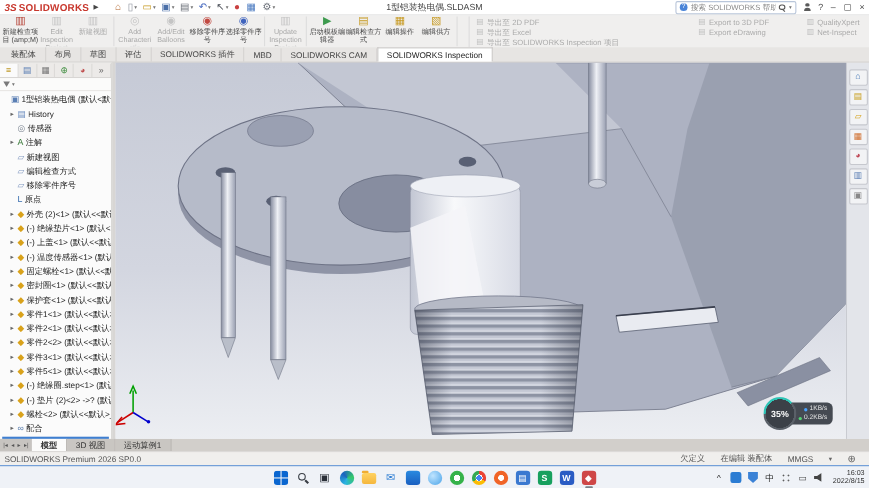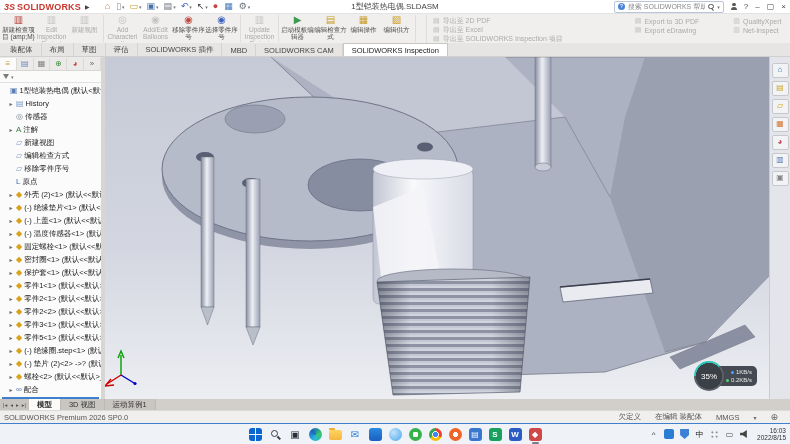--- a/index.html
+++ b/index.html
@@ -65,21 +65,21 @@
   
   .vp{width:665px;position:relative;background:linear-gradient(#c6cad6,#d3d6e0 55%,#eceef2);overflow:hidden}
   .vp svg{display:block}
   .speedball{position:absolute;right:12px;bottom:8px;display:flex;align-items:center}
   .sb-pill{background:#454a52;border-radius:5px;padding:2px 5px 2px 16px;margin-left:-14px;order:2}
   .sb-row{display:flex;align-items:center;gap:2px;font-size:6px;color:#e8e8e8;line-height:8px;justify-content:flex-end}
   .dot{width:3px;height:3px;border-radius:50%}
   .dot.blue{background:#4aa3ff}.dot.green{background:#52d273}
   .sb-circle{order:1;width:30px;height:30px;border-radius:50%;z-index:2;
     background:radial-gradient(circle at center,#3b4047 0 61%,transparent 62%),conic-gradient(from -90deg,#2ec4b6 0 38%,#5a6068 38% 100%);
-    display:flex;align-items:center;justify-content:center;color:#fff;font-size:8px;font-weight:normal}
+    display:flex;align-items:center;justify-content:center;color:#fff;font-size:8px;font-weight:bold}
   
   .tpane{width:21px;background:#e3e5ea;border-left:1px solid #c9cbd1;display:flex;flex-direction:column;align-items:center;padding-top:6px;gap:3px;box-sizing:border-box}
   .tpi{width:15px;height:13px;background:#f2f3f5;border:1px solid #c6c8ce;border-radius:2px;font-size:8px;line-height:12px;text-align:center}
   
   .doctabs{height:11px;background:#d2cfcb;display:flex;align-items:stretch;font-size:7.5px}
   .dnav{display:flex;align-items:center;gap:1px;padding:0 2px;background:#c7c4c0}
   .dnav span{font-size:5.5px;color:#555;padding:0 1px}
   .dtab{padding:0 8px;display:flex;align-items:center;border-right:1px solid #bdbab6;background:#c9c6c2;color:#333;white-space:nowrap}
   .dtab.active{background:#fbfbfa;font-weight:bold}
   

